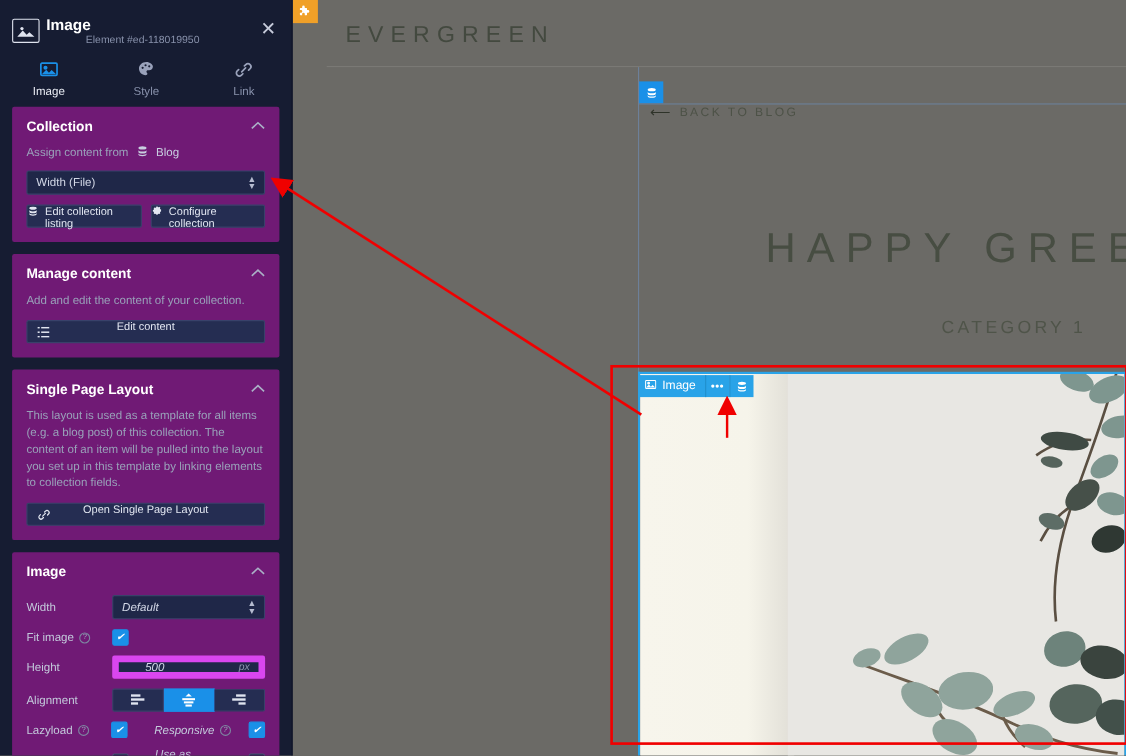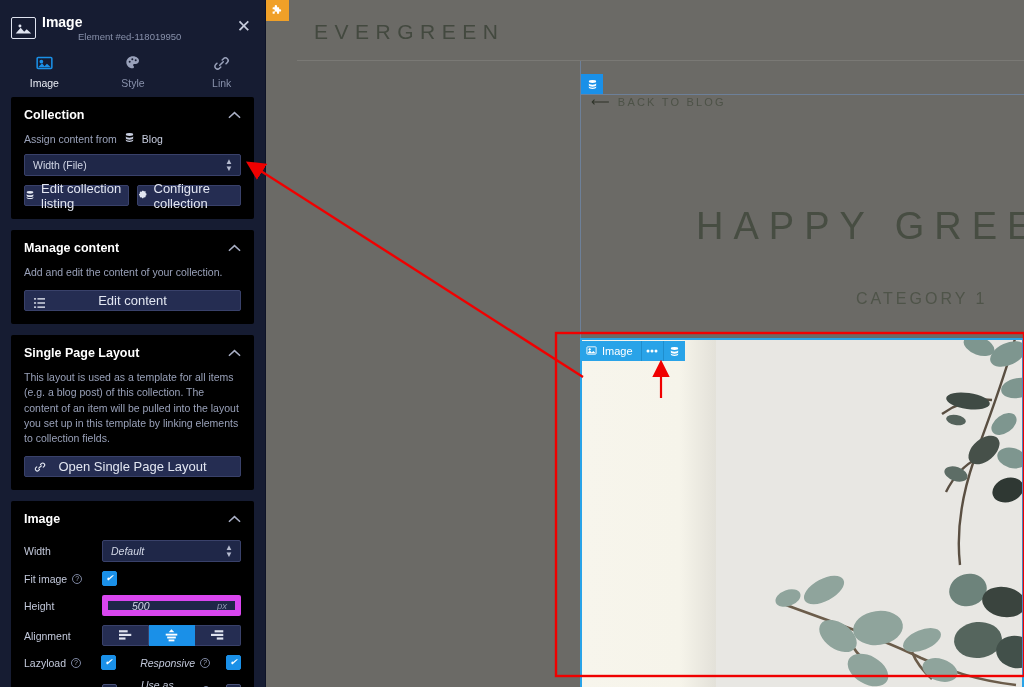--- a/index.html
+++ b/index.html
@@ -135,21 +135,21 @@
     position: absolute; left: 0; top: 48px; width: 266px;
     display: flex;
   }
   .tab {
     flex: 1; text-align: center; padding-top: 4px; cursor: pointer;
   }
   .tab .tab-ico { height: 22px; display:flex; align-items:center; justify-content:center; }
   .tab .tab-lbl { font-size: 10.5px; margin-top: 3px; color: #8891ab; }
   .tab.active .tab-lbl { color: #e8ebf3; }
 
-  .section { background: #000000; margin: 0 11px 11px 11px; border-radius: 2px; }
+  .section { background: #701a75; margin: 0 11px 11px 11px; border-radius: 2px; }
   .sec-head {
     display: flex; align-items: center; justify-content: space-between;
     padding: 11px 13px 10px 13px;
   }
   .sec-title { font-size: 12.5px; font-weight: bold; color: #fff; }
   .chev { color: #aab0c6; font-size: 10px; }
   .sec-body { padding: 0 13px 13px 13px; }
 
   .assign-row {
     display: flex; align-items: center; gap: 7px;
@@ -166,22 +166,22 @@
   }
   .select-arrows {
     position: absolute; right: 7px; top: 50%; transform: translateY(-50%);
     font-size: 8px; line-height: 7px; color: #b6bcd0; text-align: center;
   }
 
   .btn-row { display: flex; gap: 8px; margin-top: 9px; }
   .dkbtn {
     flex: 1; height: 21px; background: #252d52;
     border: 1px solid #39416a; border-radius: 2px;
-    display: flex; align-items: center; justify-content: center; gap: 6px;
-    font-size: 13px; color: #e2e6f1; cursor: pointer;
+    display: flex; justify-content: center; gap: 6px;
+    font-size: 10px; color: #e2e6f1; cursor: pointer;
   }
   .dkbtn.wide { width: 100%; }
 
   .sec-desc { font-size: 10.5px; color: #99a1b9; line-height: 1.45; margin-bottom: 10px; }
 
   .fld-row {
     display: flex; align-items: center; margin-bottom: 9px;
     font-size: 10.5px; color: #c3c9db;
   }
   .fld-lbl { width: 78px; display: flex; align-items: center; gap: 5px; }

